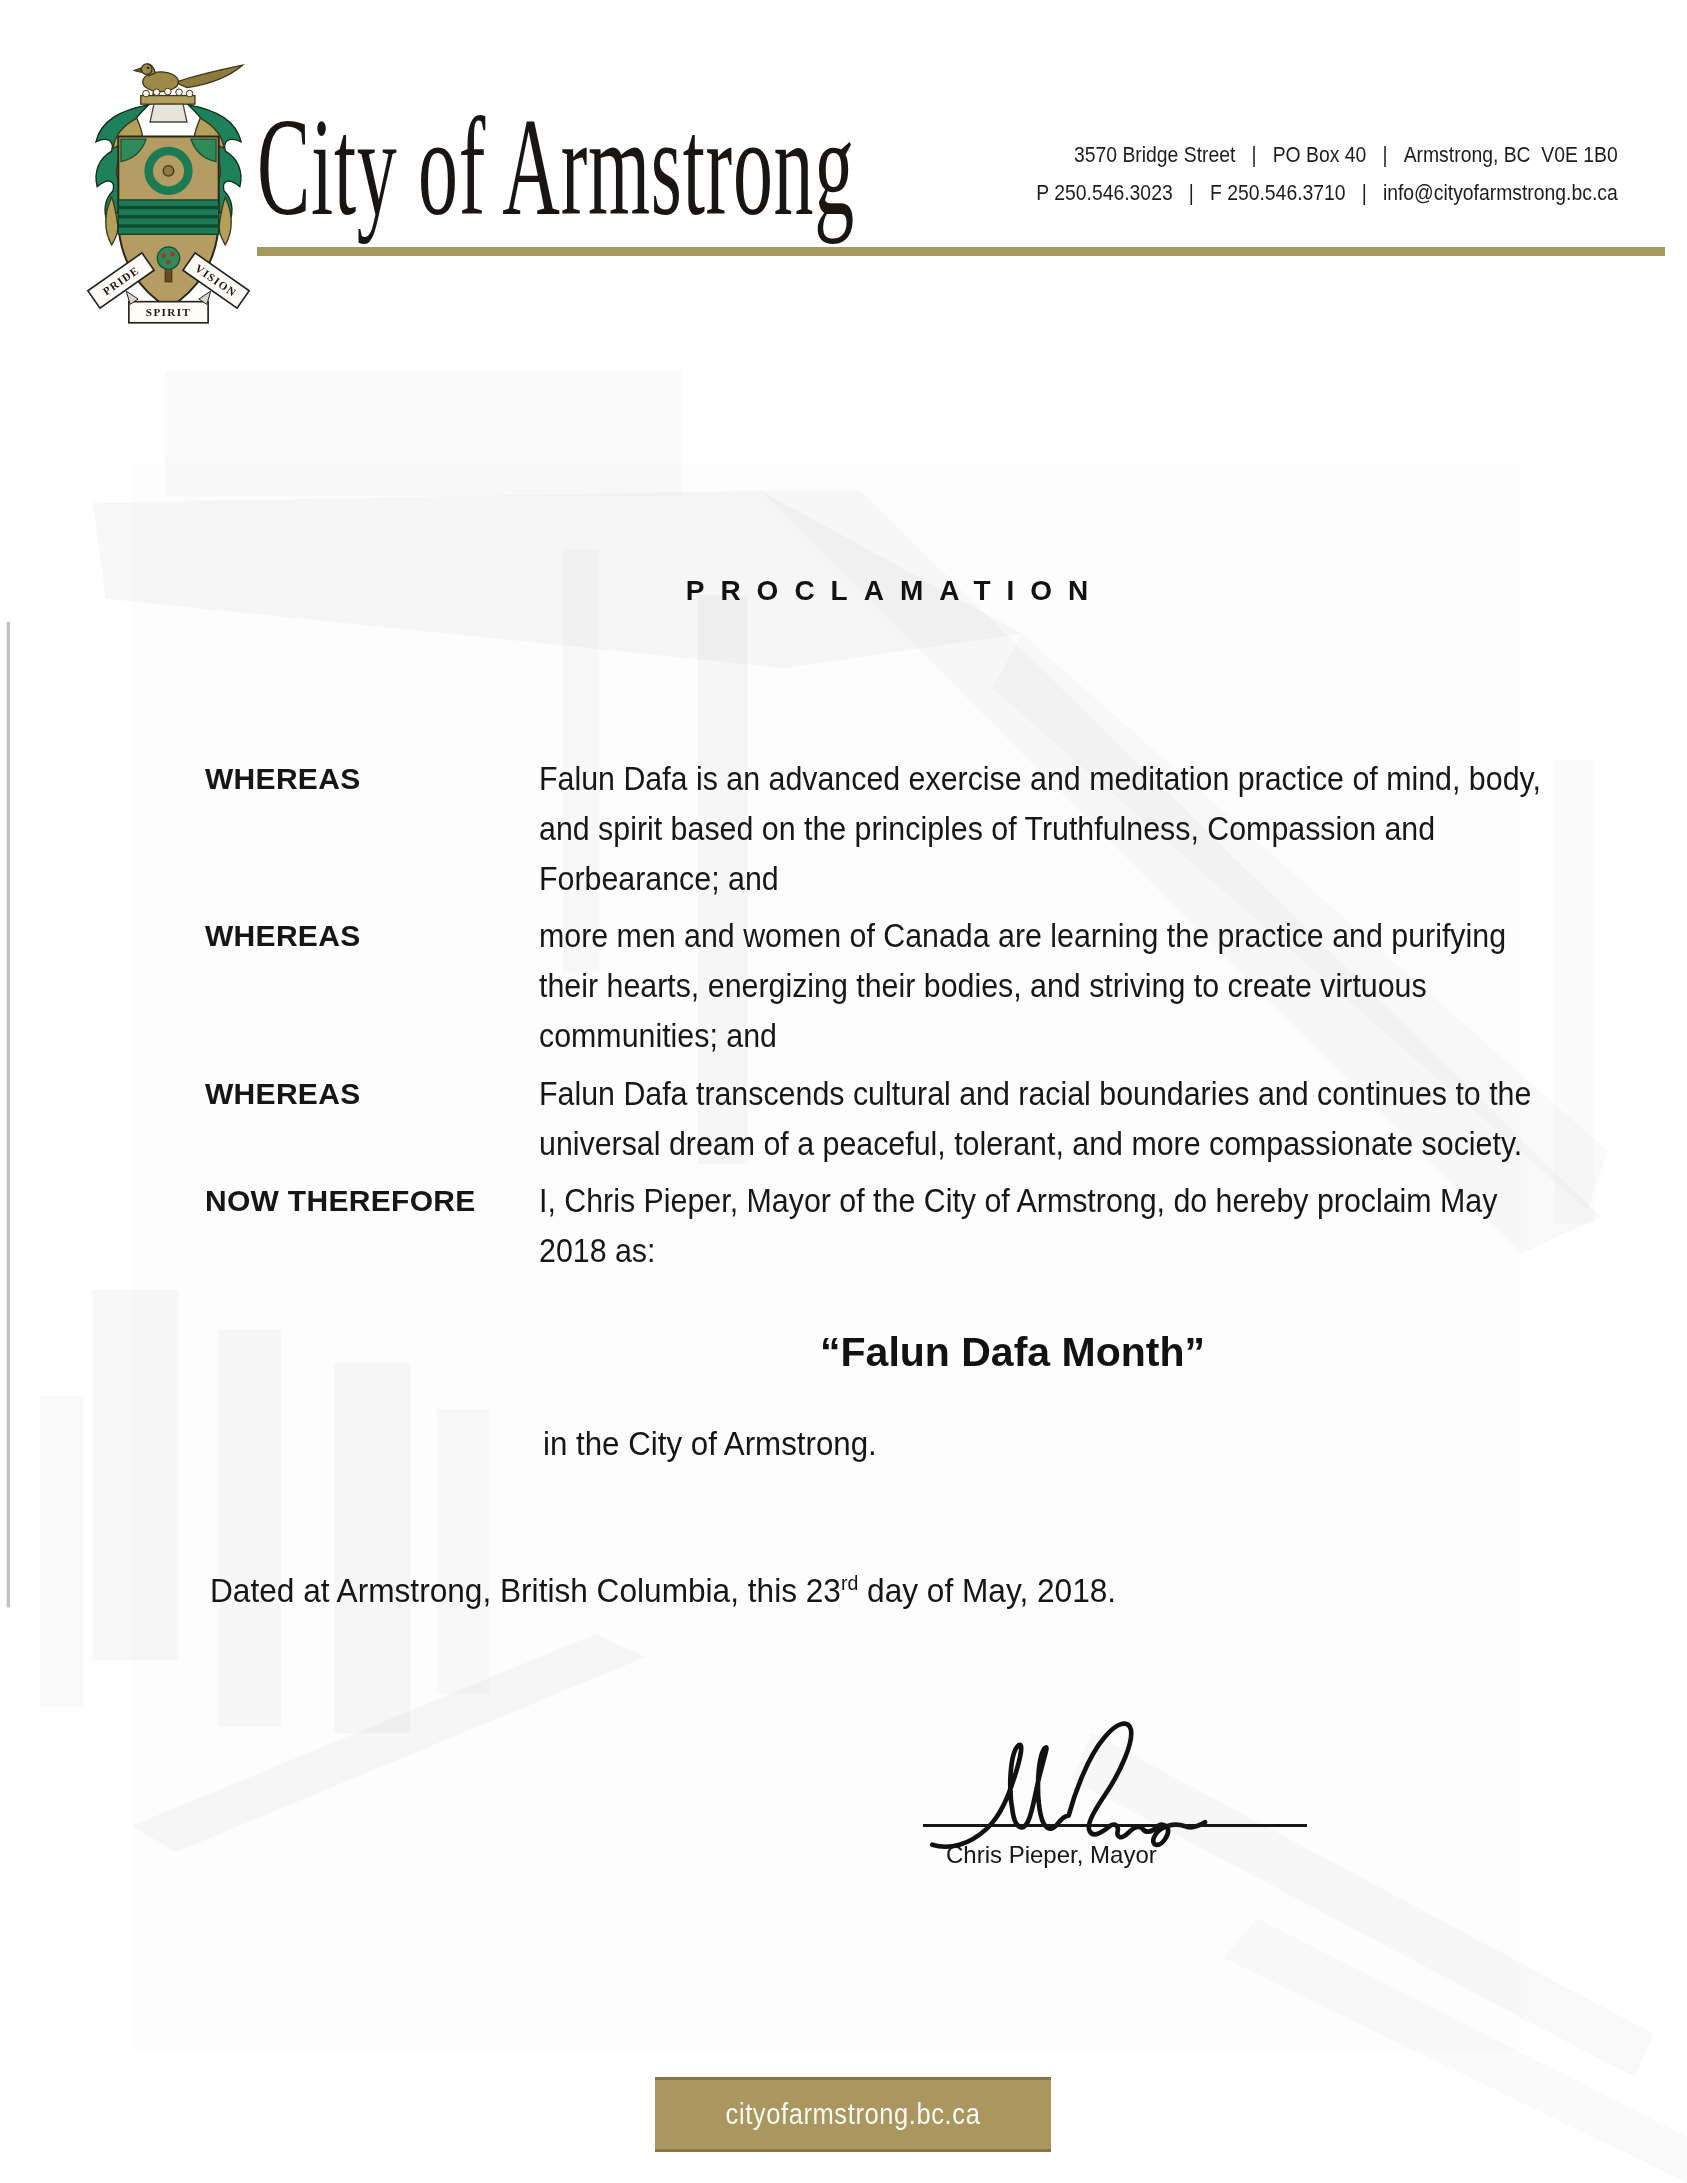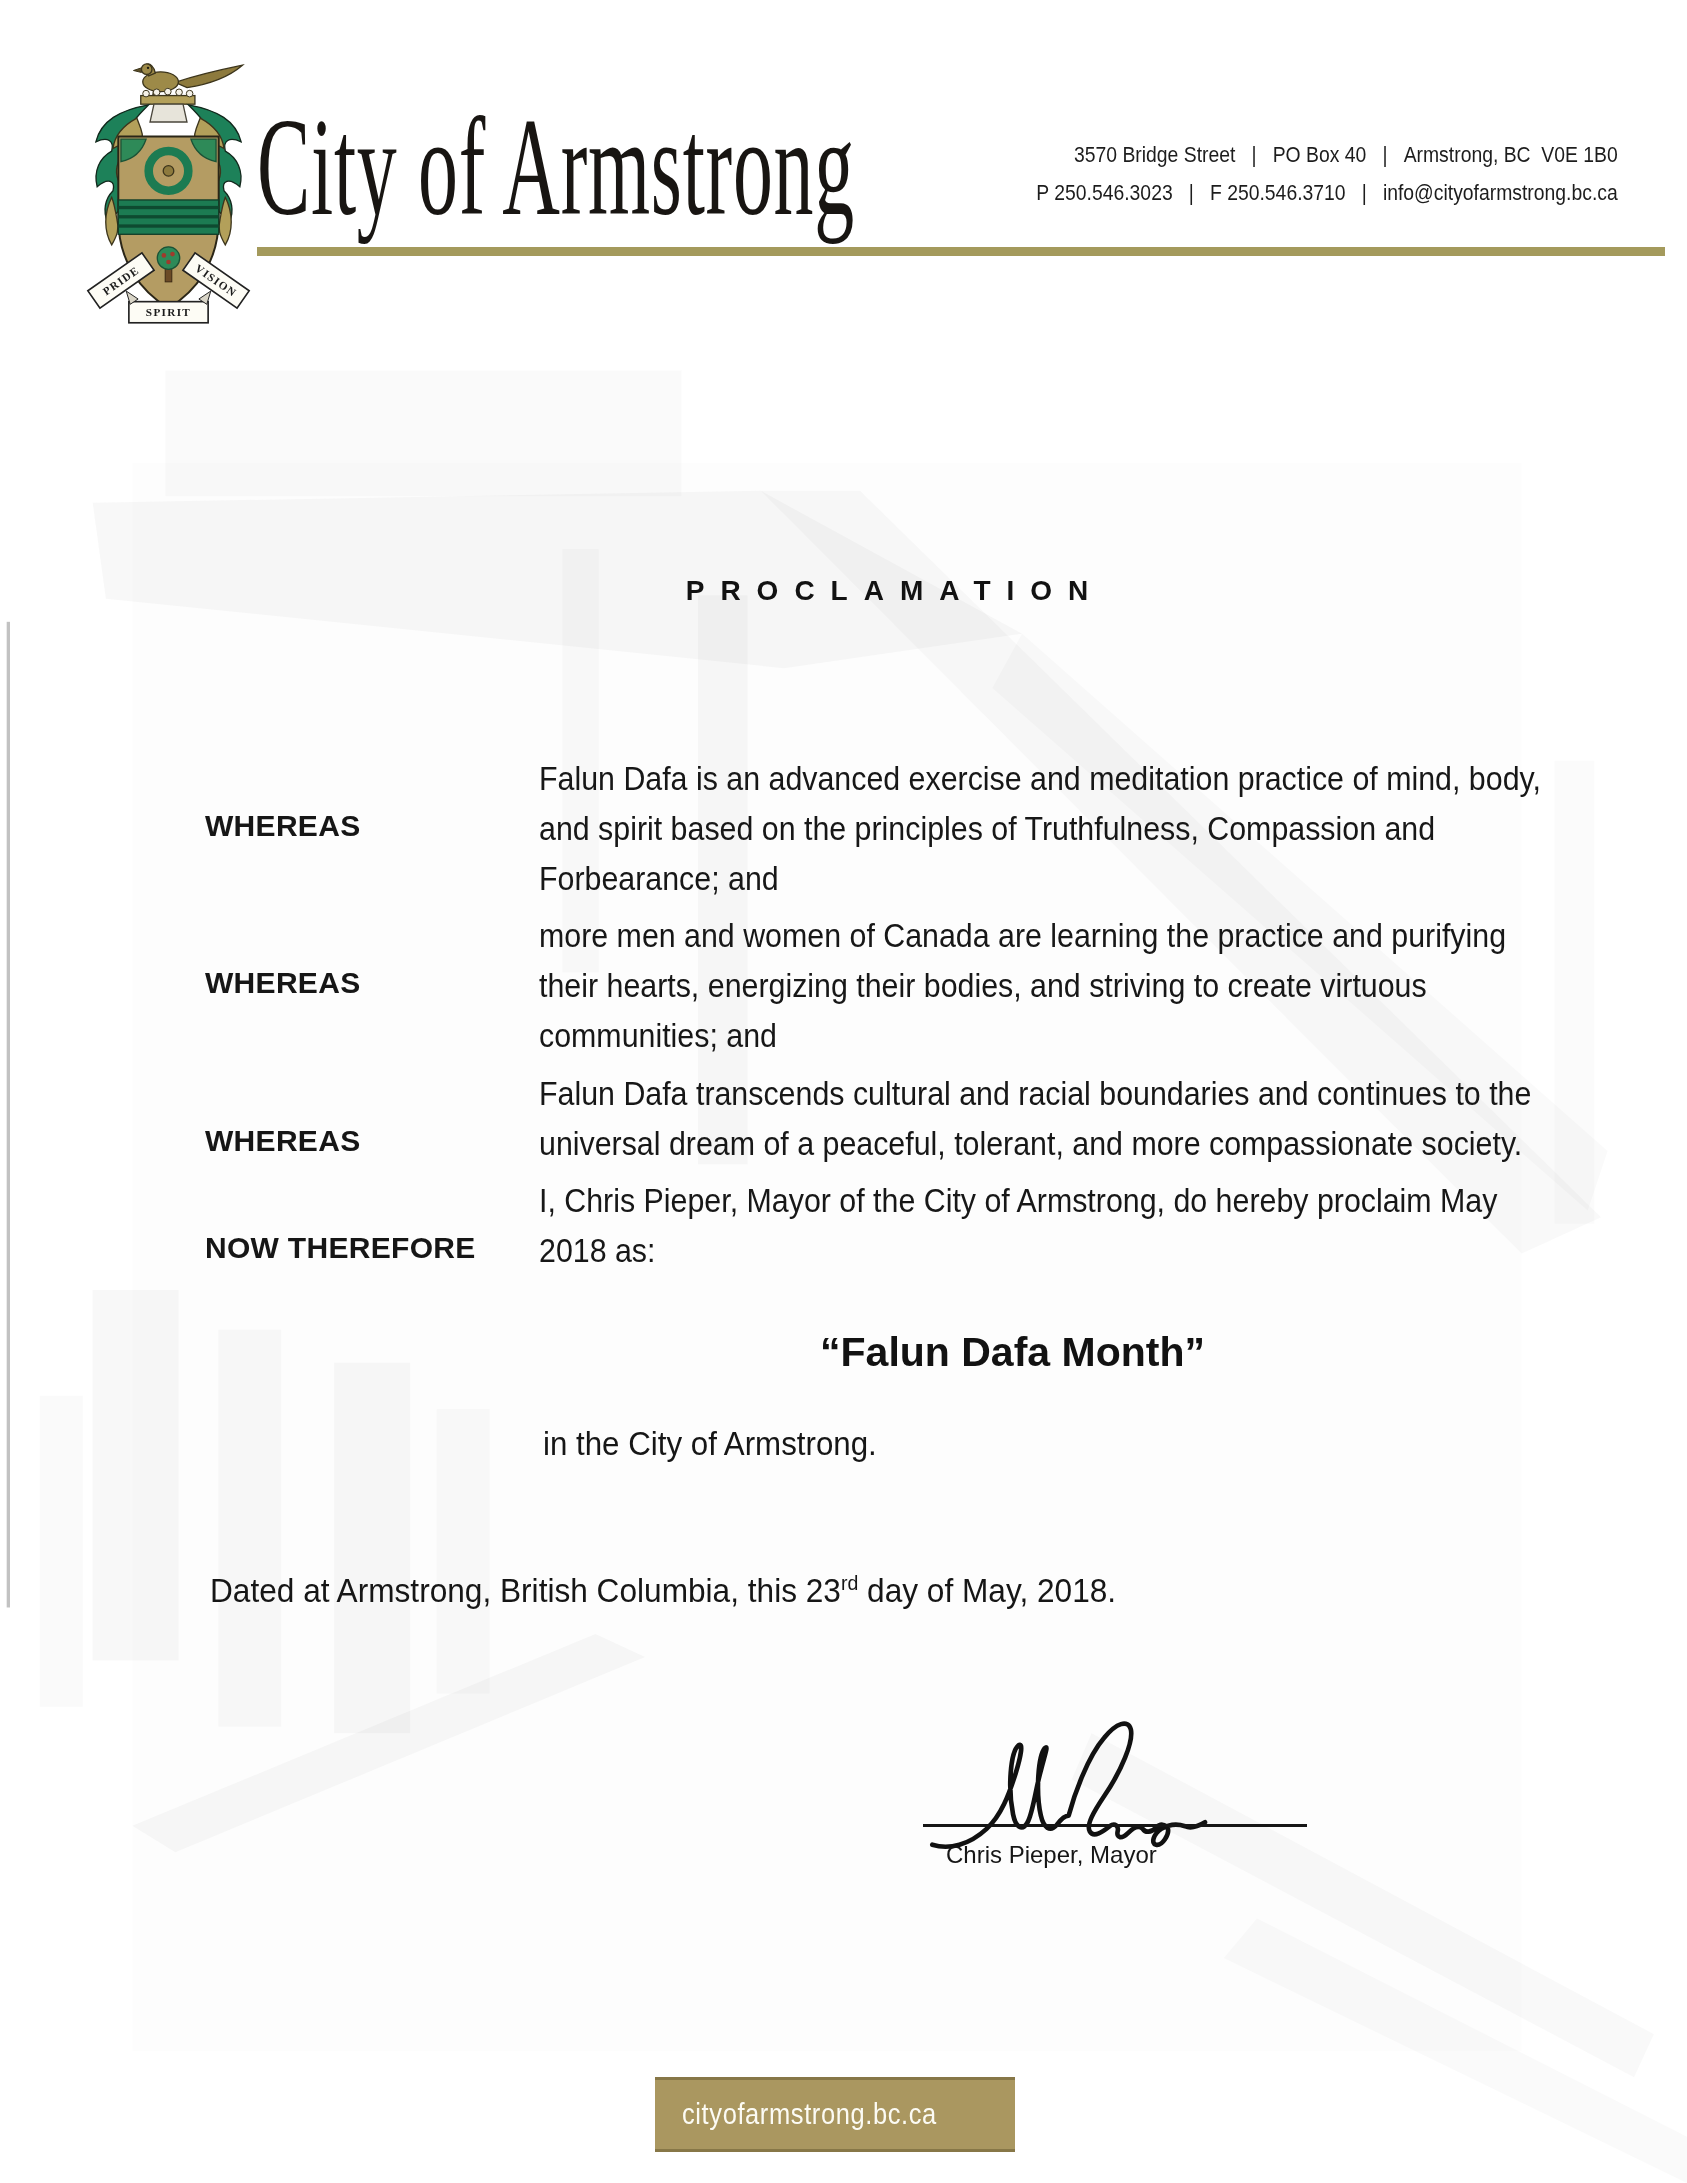--- a/index.html
+++ b/index.html
@@ -75,21 +75,20 @@
   }
   .clause-row {
     display: grid;
     grid-template-columns: 334px 1111px;
     margin-bottom: 7.3px;
   }
   .clause-label {
     font-size: 30px; font-weight: bold; line-height: 50px;
     letter-spacing: 0.3px;
     white-space: nowrap;
-    margin-top: 47px;
   }
   .clause-text {
     font-size: 33px; line-height: 50px;
     transform: scaleX(0.92);
     transform-origin: left top;
     color: #171717;
   }
 
   .proclaimed-name {
     position: absolute; left: 523px; top: 1334px; width: 979px;
@@ -125,25 +124,26 @@
   }
   .sig-name {
     position: absolute; left: 946px; top: 1834px;
     font-size: 24px; line-height: 42px;
     white-space: nowrap;
   }
 
   
   .footer-bar {
     position: absolute; left: 655px; top: 2077px;
-    width: 360px; height: 75px;
+    width: 396px; height: 75px;
     background: #aa9760;
     border-top: 3.3px solid #877747;
     border-bottom: 3.3px solid #877747;
     box-sizing: border-box;
+    text-align: center;
   }
   .footer-text {
     font-size: 30px; line-height: 67px;
     color: #fcfbf4;
     transform: scaleX(0.85);
     transform-origin: center top;
     letter-spacing: 0.7px;
     white-space: nowrap;
   }
 </style>

